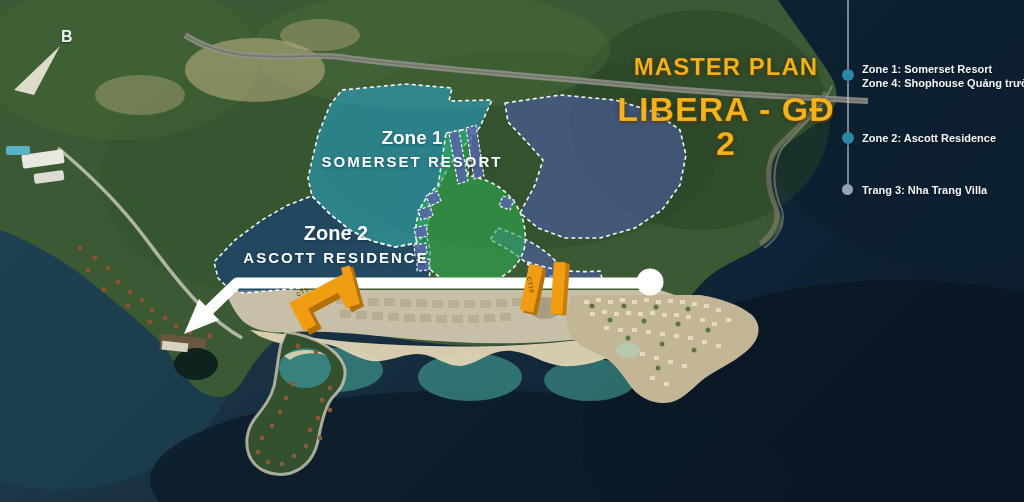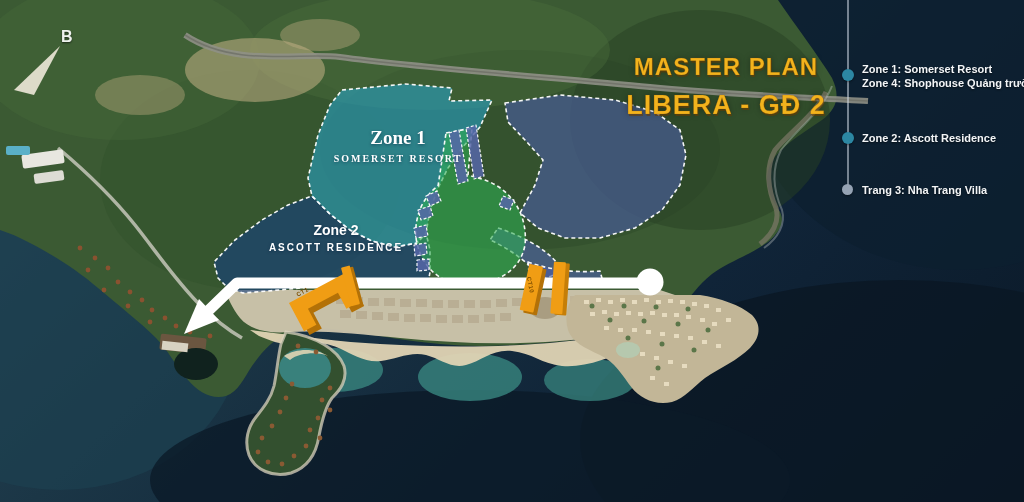--- a/index.html
+++ b/index.html
@@ -11,29 +11,29 @@
   .stage svg{position:absolute;left:0;top:0;}
   .overlay{position:absolute;z-index:5;}
   
   .north-b{left:61px;top:28px;color:#eef2ee;font-size:16px;font-weight:600;text-shadow:0 1px 2px rgba(0,0,0,.6);}
   
   .title-block{left:615px;top:55px;width:222px;text-align:center;font-weight:800;
     -webkit-text-stroke:.6px rgba(150,85,0,.35);
     text-shadow:1px 2px 0 rgba(105,60,0,.55),0 0 6px rgba(0,0,0,.35);
     letter-spacing:1px;line-height:1;}
   .title-line1{font-size:24px;}
-  .title-line2{font-size:27px;margin-top:13px;}
+  .title-line2{font-size:34px;margin-top:13px;}
   
   .legend-line{left:847px;top:0;width:2px;height:192px;background:rgba(205,215,225,.55);}
   .legend-dot{width:12px;height:12px;border-radius:50%;box-shadow:0 1px 2px rgba(0,0,0,.4);}
   .legend-text{color:#f3f5f7;font-size:11px;font-weight:700;line-height:14px;text-shadow:0 1px 2px rgba(0,0,0,.55);white-space:nowrap;}
   
   .zone-label{transform:translate(-50%,0);text-align:center;color:#fff;text-shadow:0 1px 3px rgba(0,30,60,.5);white-space:nowrap;}
   .zone-label .zl-title{font-size:19px;font-weight:700;}
-  .zone-label .zl-sub{font-size:10px;font-weight:600;letter-spacing:2px;margin-top:4px;}
+  .zone-label .zl-sub{font-size:15px;font-weight:600;letter-spacing:2px;margin-top:4px;}
   
   .bldg-label{font-size:6px;font-weight:700;color:#7c4e00;letter-spacing:.5px;}
 </style>
 </head>
 <body>
 
 <div class="stage">
 
   <svg width="1024" height="502" viewBox="0 0 1024 502">
 
@@ -265,25 +265,25 @@
   </div>
   <div class="overlay legend-dot" style="left: 842px; top: 132px; background: rgb(44, 135, 163);"></div>
   <div class="overlay legend-text" style="left:862px;top:131px;text-align:right;">
     <div>Zone 2: Ascott Residence</div>
   </div>
   <div class="overlay legend-dot" style="left: 842px; top: 184px; width: 11px; height: 11px; background: rgb(149, 163, 180);"></div>
   <div class="overlay legend-text" style="left:862px;top:183px;">
     <div>Trang 3: Nha Trang Villa</div>
   </div>
 
-  <div class="overlay zone-label" style="left:398px;top:127px;font-family:Liberation Serif, serif;">
+  <div class="overlay zone-label" style="left:412px;top:127px;">
     <div class="zl-title">Zone 1</div>
     <div class="zl-sub">SOMERSET RESORT</div>
   </div>
   <div class="overlay zone-label" style="left:336px;top:222px;">
-    <div class="zl-title" style="font-size:14px;">Zone 2</div>
+    <div class="zl-title" style="font-size:20px;">Zone 2</div>
     <div class="zl-sub">ASCOTT RESIDENCE</div>
   </div>
 
   <div class="overlay bldg-label" style="left:296px;top:289px;transform:rotate(-28deg);">CT1</div>
   <div class="overlay bldg-label" style="left:522px;top:282px;transform:rotate(78deg);">CT10</div>
 
 </div>
 
 </body></html>

